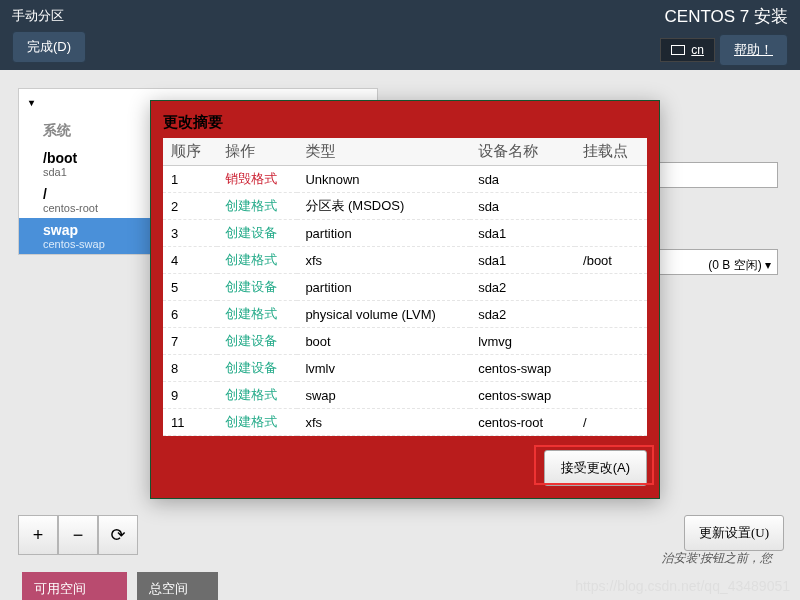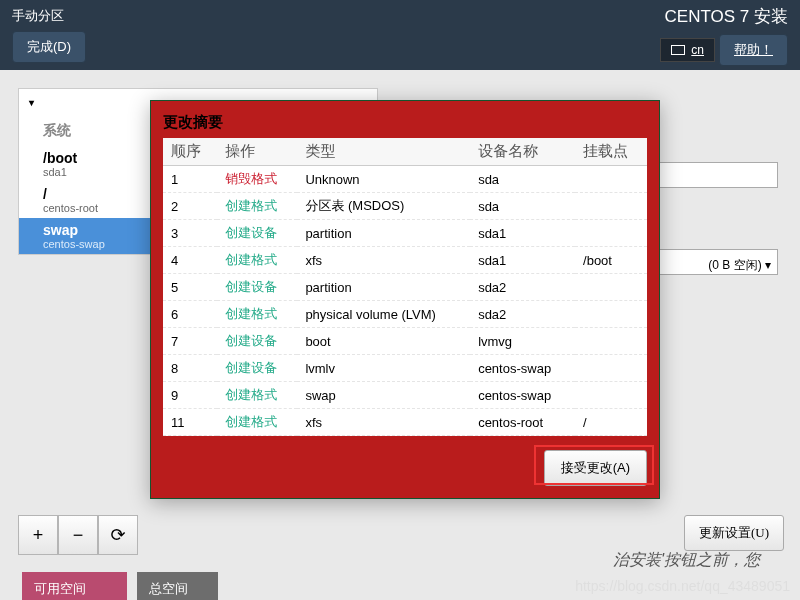--- a/index.html
+++ b/index.html
@@ -30,21 +30,21 @@
   .space-box { padding: 8px 12px; color: #fff; }
   .space-avail { background: #b94b6f; }
   .space-total { background: #6d6d6d; }
   .space-label { font-size: 13px; }
   .space-val { font-size: 18px; font-weight: bold; }
   .right-stub { position: absolute; right: 22px; top: 92px; width: 170px; }
   .stub-box { border: 1px solid #aaa; background: #fff; height: 26px; margin-bottom: 40px; }
   .stub-label { font-size: 13px; margin-bottom: 6px; }
   .stub-btn { border: 1px solid #aaa; background: linear-gradient(#fefefe,#e6e6e6); padding: 6px 14px; font-size: 13px; border-radius: 3px; }
   .update-btn { position: absolute; right: 16px; top: 445px; border: 1px solid #aaa; background: linear-gradient(#fefefe,#e6e6e6); padding: 8px 14px; font-size: 13px; border-radius: 3px; font-family: Liberation Serif, serif; }
-  .hint { position: absolute; right: 40px; top: 480px; font-size: 16px; color: #555; font-style: italic; }
+  .hint { position: absolute; right: 28px; top: 480px; font-size: 12px; color: #555; font-style: italic; font-family: Liberation Serif, serif; }
   .watermark { position: absolute; right: 10px; bottom: 6px; color: #ddd; font-size: 14px; opacity: 0.85; }
   
   .dialog { position: absolute; left: 150px; top: 100px; width: 510px; background: #b91c1c; border: 1px solid #14532d; box-shadow: 0 4px 20px rgba(0,0,0,0.3); padding: 12px; }
   .dlg-title { font-size: 15px; font-weight: bold; margin-bottom: 6px; }
   .dlg-desc { font-size: 12.5px; margin-bottom: 8px; }
   .dlg-table { width: 100%; border-collapse: collapse; background: #fff; font-size: 13px; }
   .dlg-table th { text-align: left; padding: 4px 8px; border-bottom: 1px solid #ccc; color: #555; font-weight: normal; font-size: 15px; background: #f7f7f7; }
   .dlg-table td { padding: 4px 8px; border-bottom: 1px dashed #e5e5e5; }
   .op-destroy { color: #c23; font-family: Liberation Mono, monospace; }
   .op-create { color: #2a8; }

